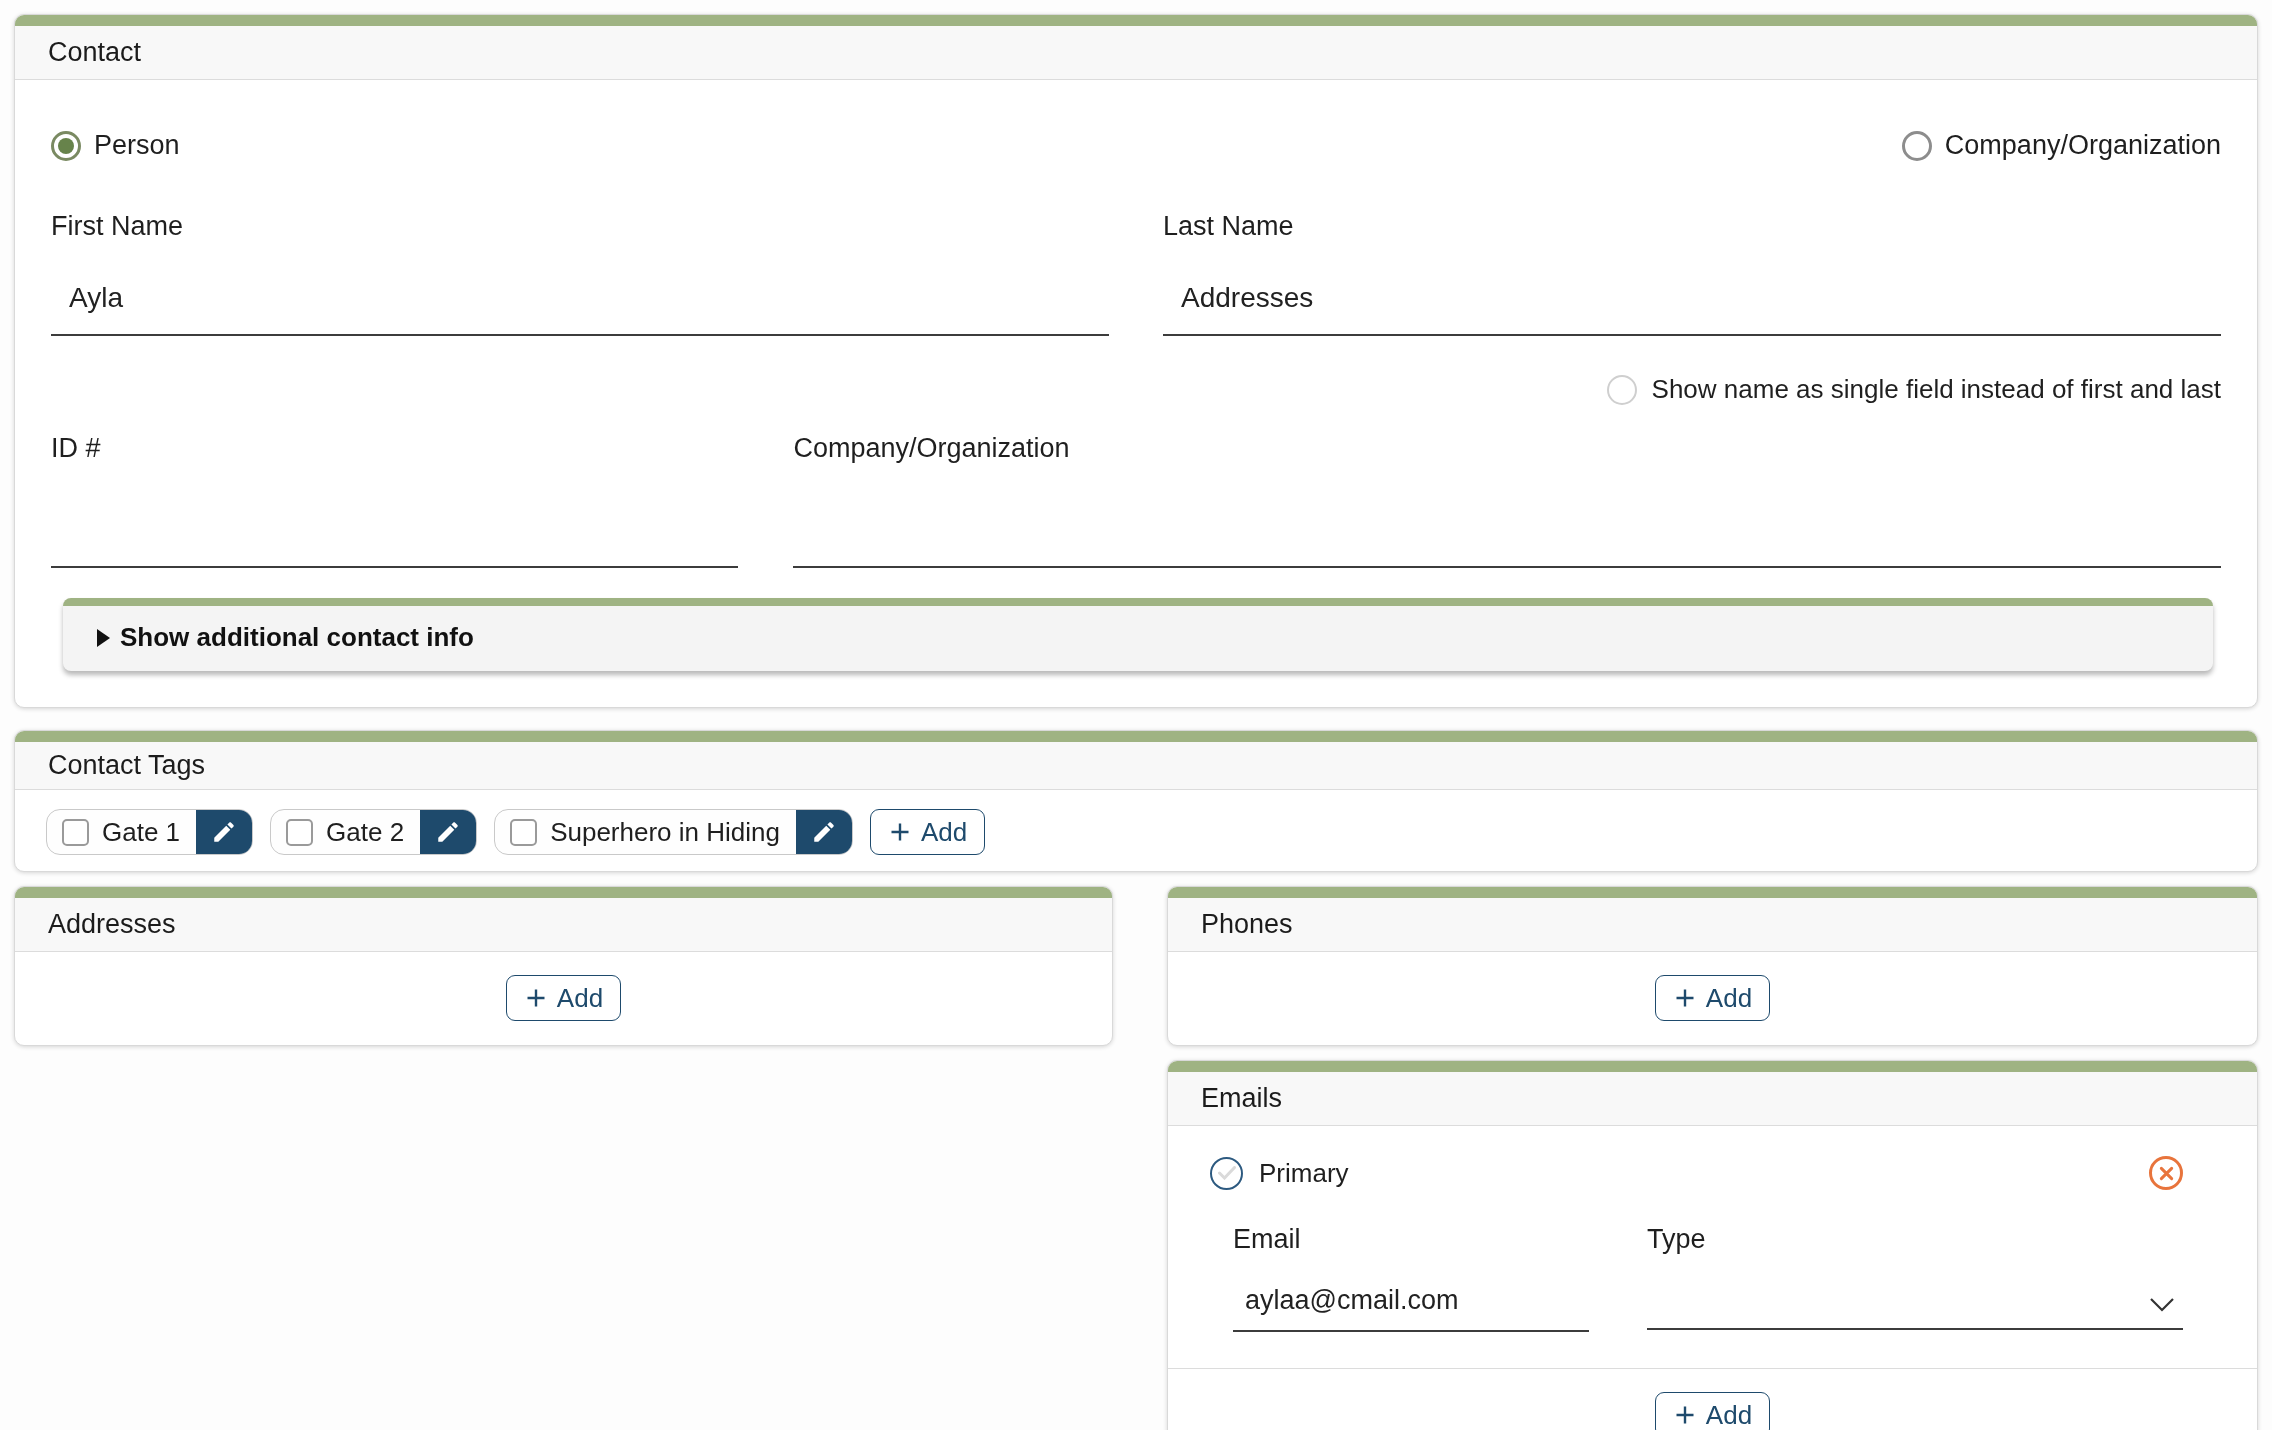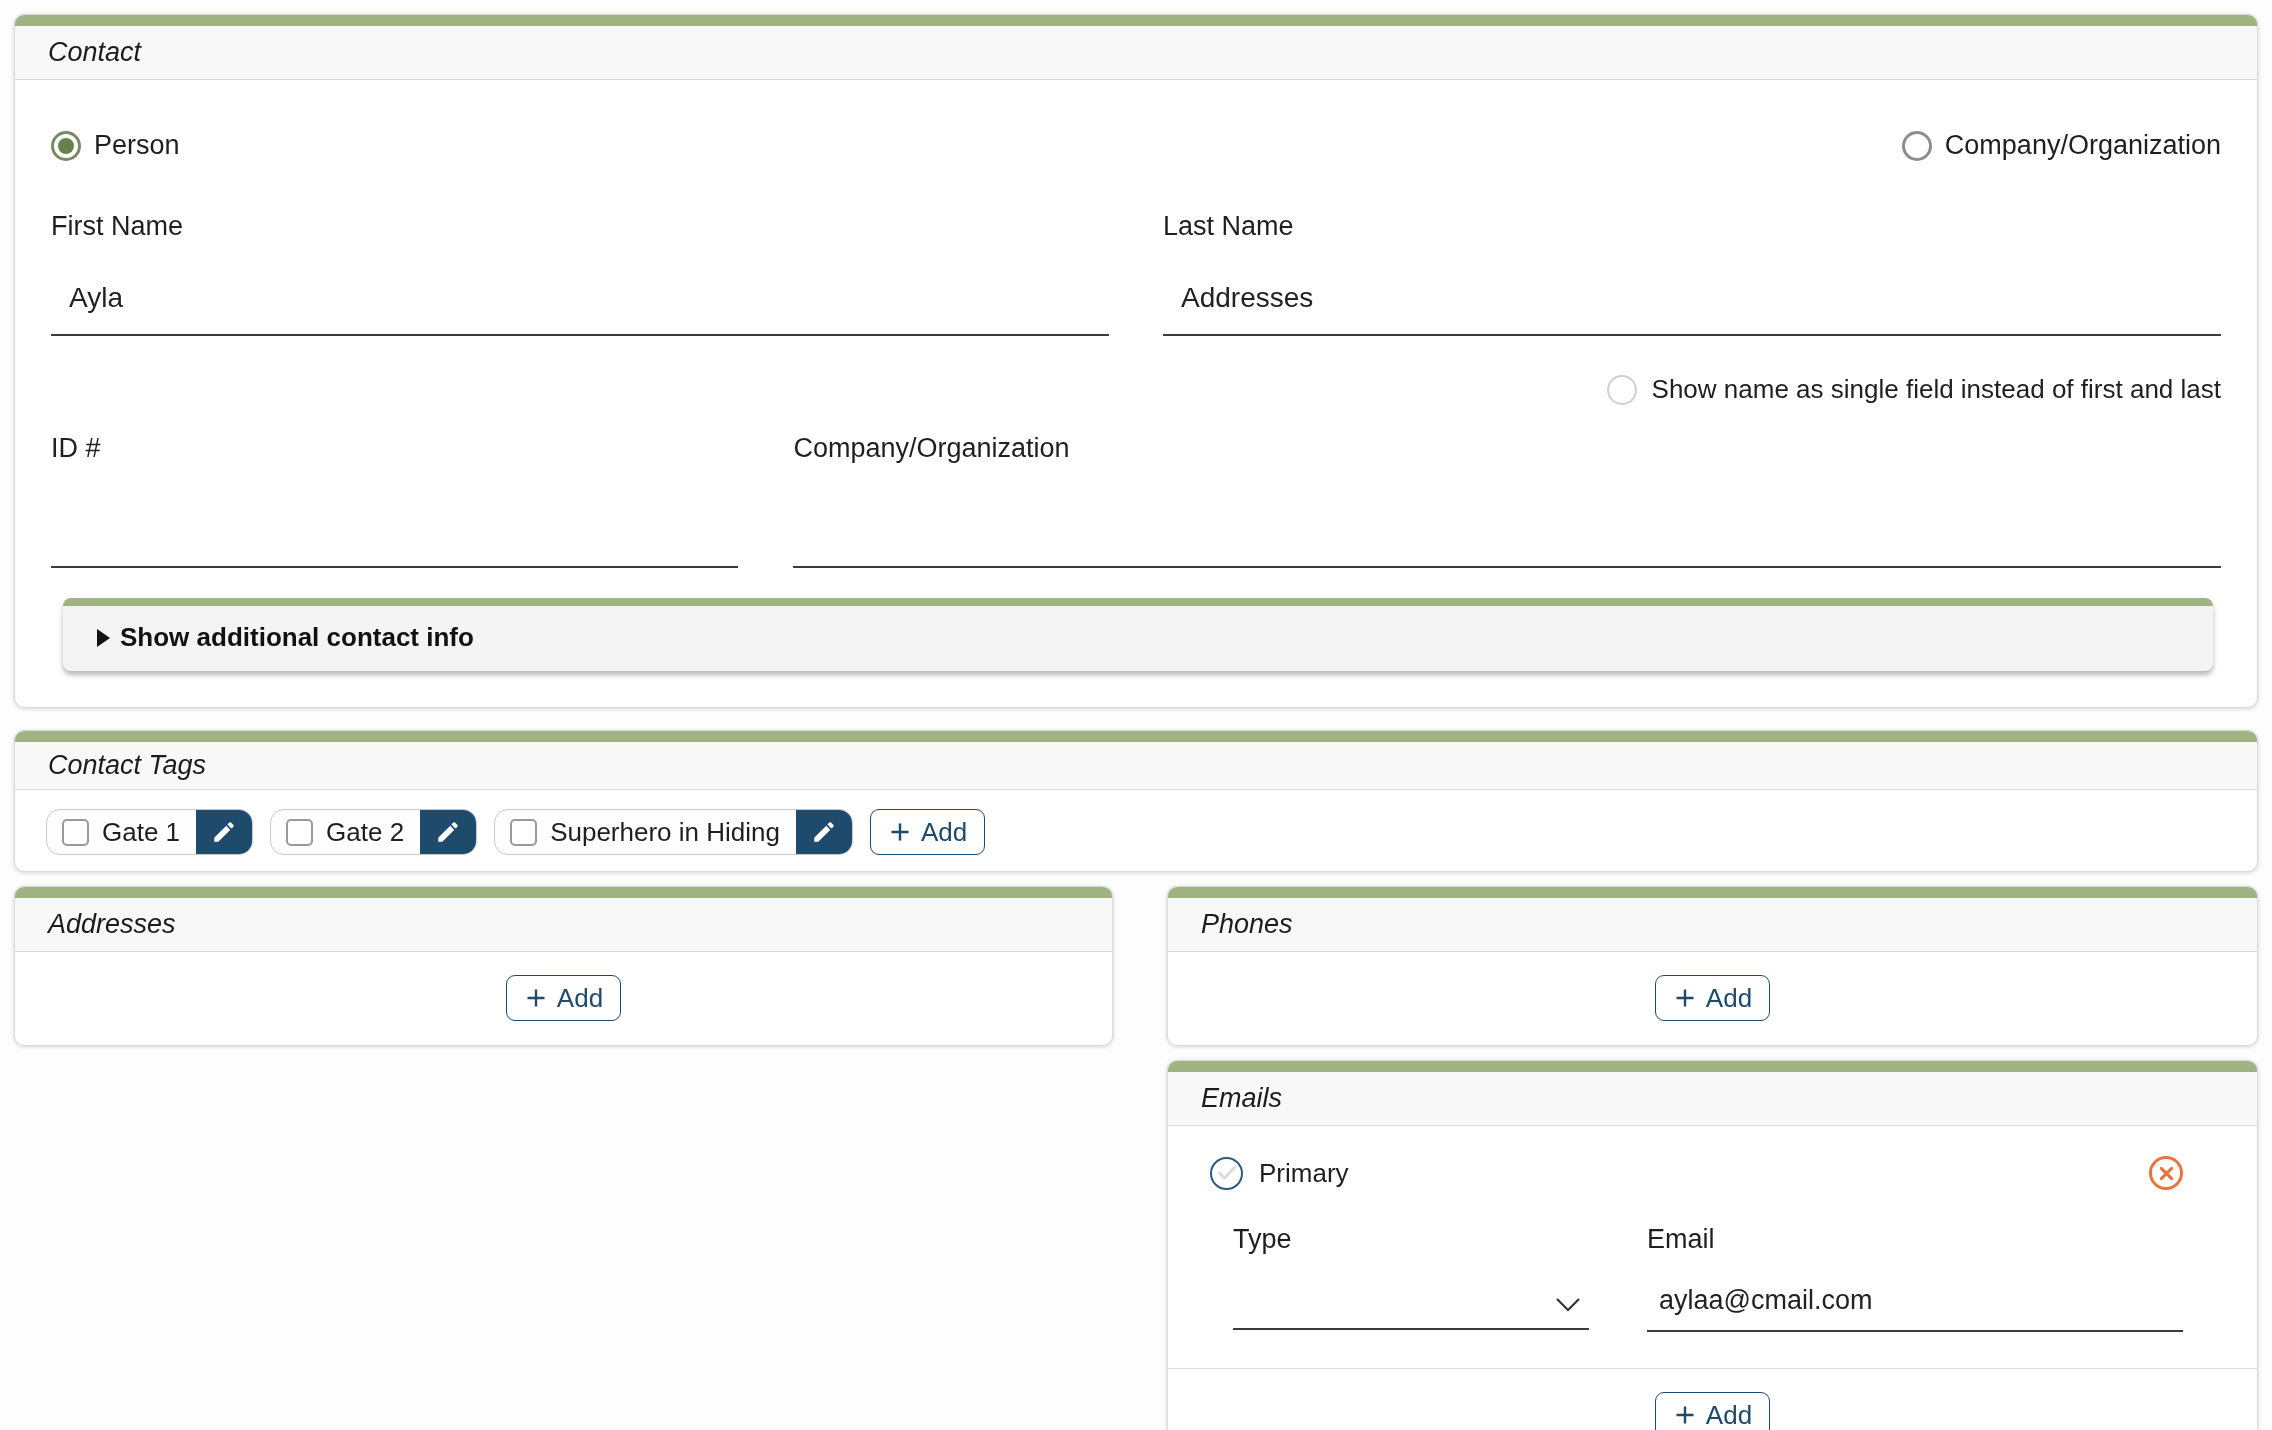--- a/index.html
+++ b/index.html
@@ -12,21 +12,21 @@
 
   
   .card {
     background:#fff; border:1px solid #d9d9d9; border-radius:10px;
     box-shadow:0 1px 4px rgba(0,0,0,.16); overflow:hidden;
   }
   .topbar { height:11px; background:#9FB383; }
   .card-head {
     display:flex; align-items:center; height:54px; padding:0 33px;
     background:#f8f8f8; border-bottom:1px solid #dcdcdc;
-    font-size:27px; font-weight:500; color:#1c1c1c;font-style:italic;
+    font-size:27px; font-weight:500; color:#1c1c1c;
   }
 
   
   #contact-body { padding:50px 36px 36px; }
 
   .radio-row { display:flex; justify-content:space-between; align-items:center; gap:48px; }
   .radio-opt { display:flex; align-items:center; gap:13px; font-size:27px; cursor:pointer; }
   .radio-circle { width:30px; height:30px; border-radius:50%; position:relative; flex:none; }
   .radio-circle.sel { border:3px solid #7a8a62; }
   .radio-circle.sel::after {
@@ -274,32 +274,32 @@
             <span class="primary-label">Primary</span>
             <button class="btn-delete">
               <svg width="15" height="15" viewBox="0 0 16 16">
                   <path d="M2.5 2.5l11 11M13.5 2.5l-11 11" stroke="#E8743C" stroke-width="3.2" stroke-linecap="round"></path>
                 </svg>
             </button>
           </div>
 
           <div class="email-fields">
             <div>
+              <div class="field-label">Email</div>
+              <div class="email-input">aylaa@cmail.com</div>
+            </div>
+            <div>
               <div class="field-label">Type</div>
               <div class="select-underline">
                 <span></span>
                 <svg width="26" height="15" viewBox="0 0 26 15">
                     <path d="M2 2l11 11L24 2" fill="none" stroke="#333" stroke-width="2.2"></path>
                   </svg>
               </div>
             </div>
-            <div>
-              <div class="field-label">Email</div>
-              <div class="email-input">aylaa@cmail.com</div>
-            </div>
           </div>
         </div>
 
         <div class="hdivider"></div>
 
         <div class="center-add">
           <button class="btn-add">
             <svg width="24" height="24" viewBox="0 0 24 24">
                 <path d="M12 3.5v17M3.5 12h17" stroke="#1E4A6C" stroke-width="2.4" fill="none"></path>
               </svg>

